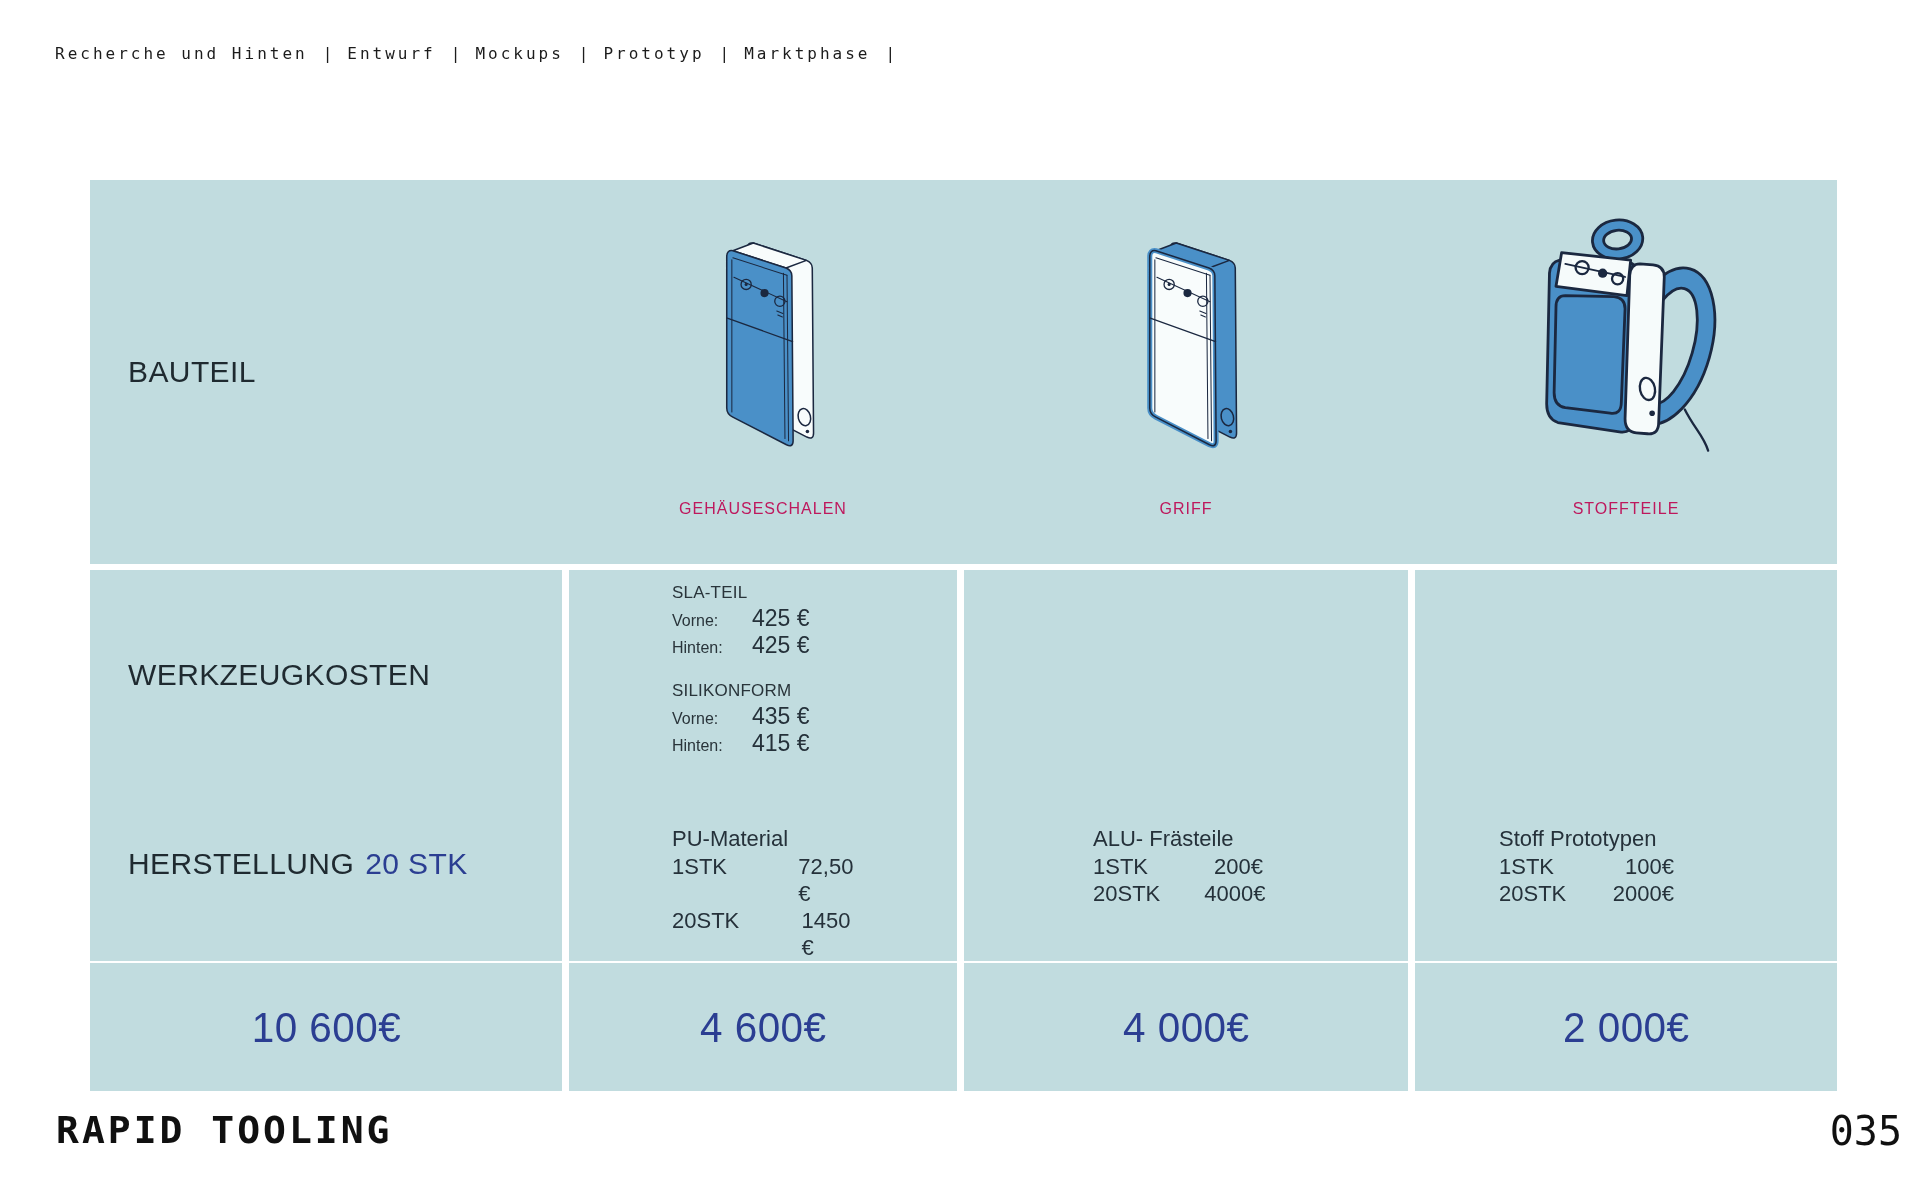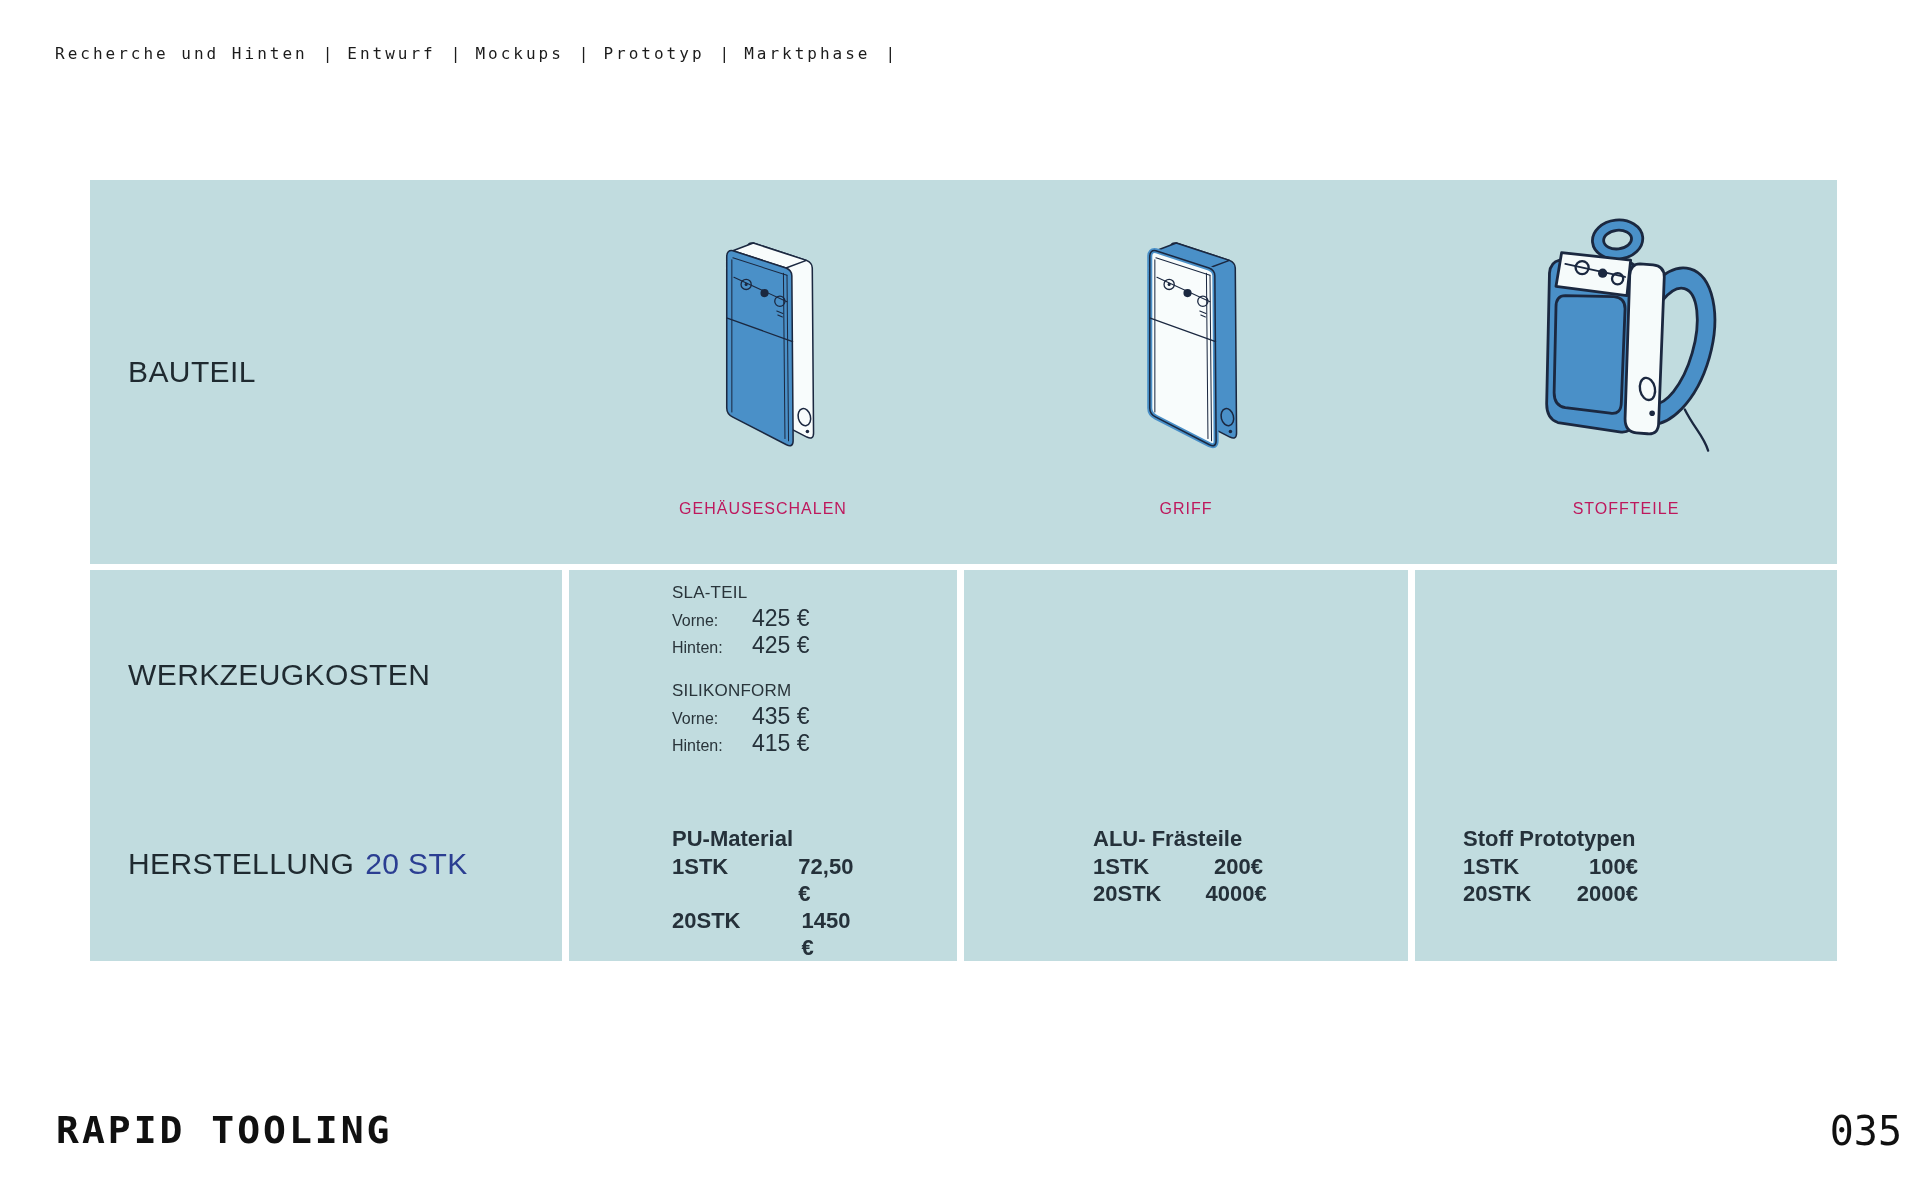--- a/index.html
+++ b/index.html
@@ -42,26 +42,26 @@
   
   .wk-cell { box-sizing:border-box; padding:13px 0 0 103px; }
   .wk-group { margin-bottom:21px; }
   .wk-title { font-size:17px; color:#29343a; letter-spacing:0.2px; margin-bottom:3px; }
   .wk-entry { display:flex; align-items:baseline; line-height:25px; }
   .wk-entry .k { width:80px; font-size:16px; color:#29343a; }
   .wk-entry .v { font-size:23px; color:#25313a; }
 
   
   .hs-cell { box-sizing:border-box; padding-top:58px; }
-  .hs-block { font-size:22px; line-height:27px; color:#25313a;font-weight:bold; }
+  .hs-block { font-size:22px; line-height:27px; color:#25313a; }
   .hs-cell.c2 { padding-left:103px; }
   .hs-cell.c2 .hs-block { width:195px; }
   .hs-cell.c3 { padding-left:129px; }
   .hs-cell.c3 .hs-block { width:170px; }
-  .hs-cell.c4 { padding-left:48px; }
+  .hs-cell.c4 { padding-left:84px; }
   .hs-cell.c4 .hs-block { width:175px; }
   .hs-title { margin-bottom:1px; }
   .hs-entry { display:flex;gap:44px; }
   .hs-cell.c2 .hs-entry .k { width:88px; }
   .hs-cell.c3 .hs-entry, .hs-cell.c4 .hs-entry { justify-content:space-between; }
 
   
   .total-cell { display:flex; align-items:center; justify-content:center; }
   .total-value { font-size:43px; color:#2b3e92; transform:scaleX(0.94); letter-spacing:0.5px; white-space:nowrap; }
 
@@ -254,19 +254,33 @@
             <span class="v">100€</span>
           </div>
           <div class="hs-entry">
             <span class="k">20STK</span>
             <span class="v">2000€</span>
           </div>
         </div>
       </div>
     </div>
 
+    <div class="trow row-totals">
+      <div class="cell total-cell">
+        <span class="total-value">10 600€</span>
+      </div>
+      <div class="cell total-cell">
+        <span class="total-value">4 600€</span>
+      </div>
+      <div class="cell total-cell">
+        <span class="total-value">4 000€</span>
+      </div>
+      <div class="cell total-cell">
+        <span class="total-value">2 000€</span>
+      </div>
+    </div>
 
   </div>
 
   <div class="footer-title">RAPID TOOLING</div>
   <div class="page-number">035</div>
 
 </div>
 
 </body></html>

